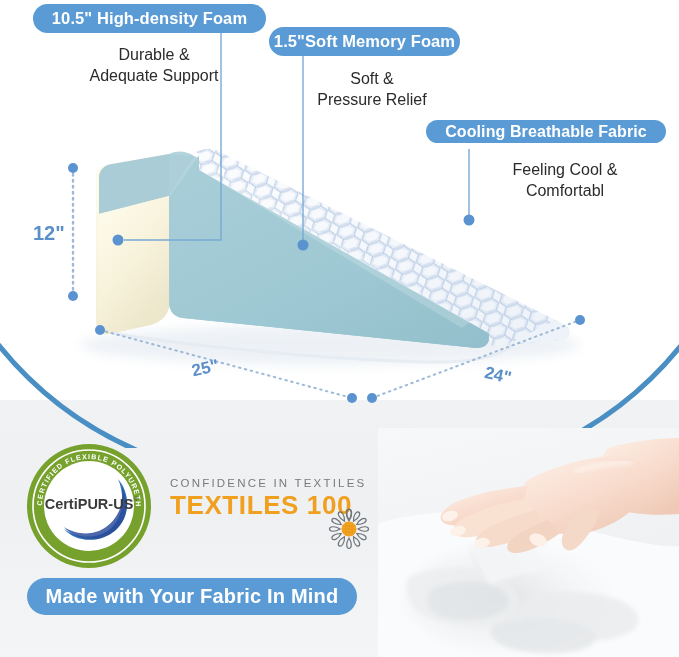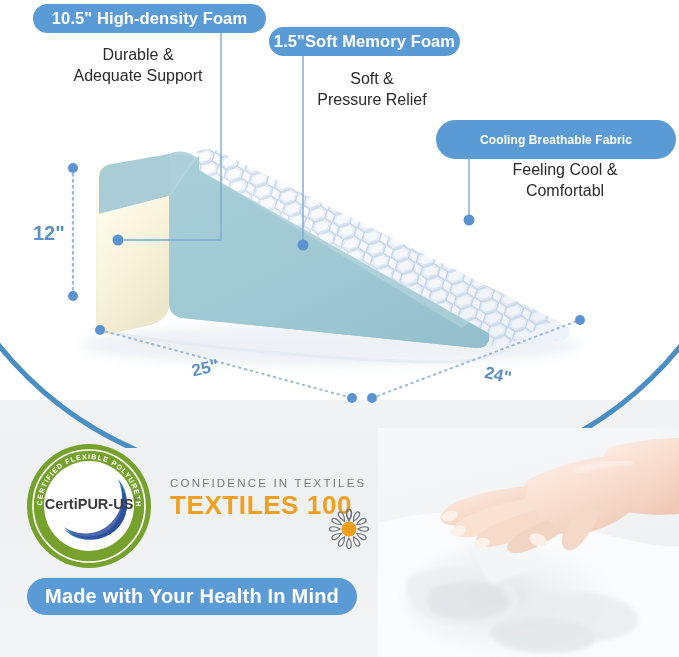--- a/index.html
+++ b/index.html
@@ -25,33 +25,33 @@
     color:#ffffff;
     border-radius:40px;
     display:flex;align-items:center;justify-content:center;
     font-weight:700;
     letter-spacing:.1px;
     white-space:nowrap;
     box-sizing:border-box;
   }
   #pill-foam{left:33px;top:4px;width:233px;height:29px;font-size:16.5px;}
   #pill-memory{left:269px;top:27px;width:191px;height:29px;font-size:16.5px;}
-  #pill-fabric{left:436px;top:120px;width:240px;height:39px;font-size:12px;}
+  #pill-fabric{left:426px;top:120px;width:240px;height:23px;font-size:16px;}
 
   
   .desc{
     position:absolute;
     color:#2b2b2b;
     font-size:16px;
     line-height:21px;
     text-align:center;
     white-space:pre-line;
     font-weight:400;
   }
-  #desc-foam{left:36px;top:44px;width:204px;}
+  #desc-foam{left:52px;top:44px;width:204px;}
   #desc-memory{left:290px;top:68px;width:164px;text-align:center;}
   #desc-fabric{left:470px;top:159px;width:190px;text-align:center;}
 
   
   .dim{position:absolute;color:#5a8fc7;font-weight:700;}
   #dim-h{left:33px;top:222px;font-size:20px;}
   #dim-25{left:190px;top:362px;font-size:17px;transform:rotate(-13deg);transform-origin:left top;}
   #dim-24{left:487px;top:363px;font-size:17px;transform:rotate(13deg);transform-origin:left top;}
 
   
@@ -365,15 +365,15 @@
     <g stroke="#e59416" stroke-width="0.8">
       <line x1="17" y1="21" x2="31" y2="21"></line>
       <line x1="16.6" y1="24" x2="31.4" y2="24"></line>
       <line x1="17" y1="27" x2="31" y2="27"></line>
       <line x1="21" y1="17" x2="21" y2="31"></line>
       <line x1="24" y1="16.6" x2="24" y2="31.4"></line>
       <line x1="27" y1="17" x2="27" y2="31"></line>
     </g>
   </svg>
 
-  <div class="health-pill">Made with Your Health In Mind</div>
+  <div class="health-pill">Made with Your Fabric In Mind</div>
 
 </div>
 
 </body></html>

